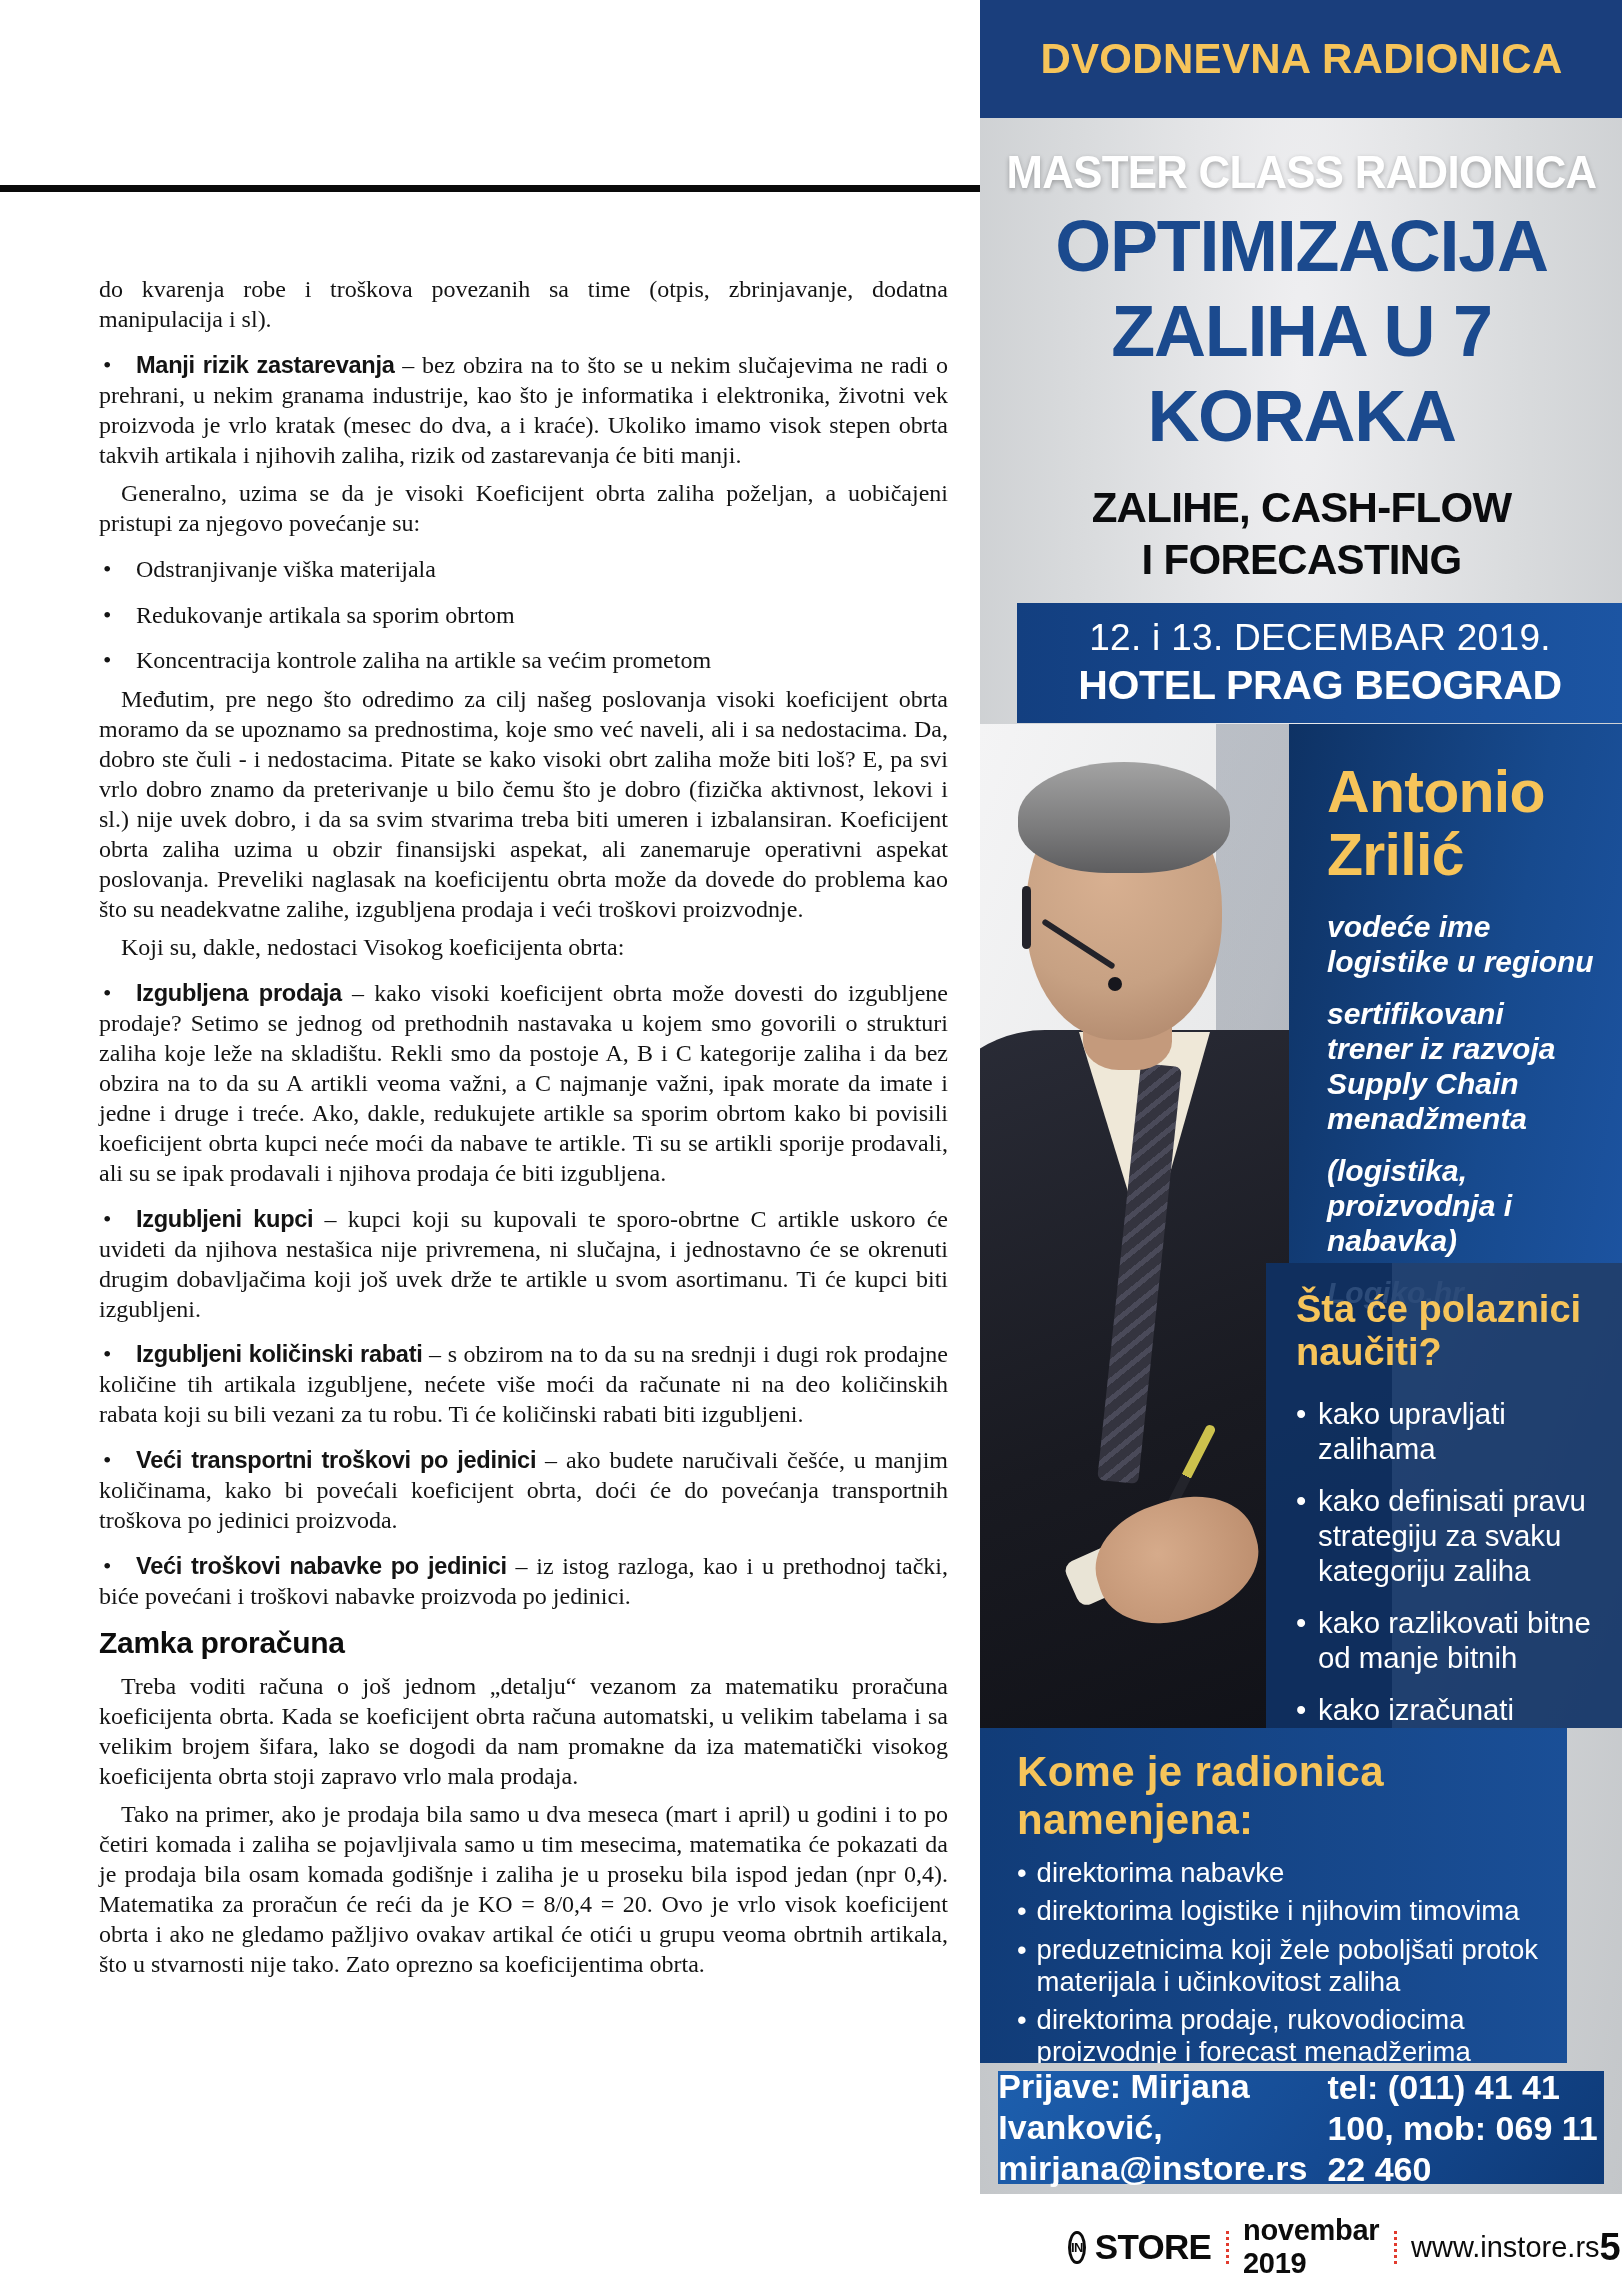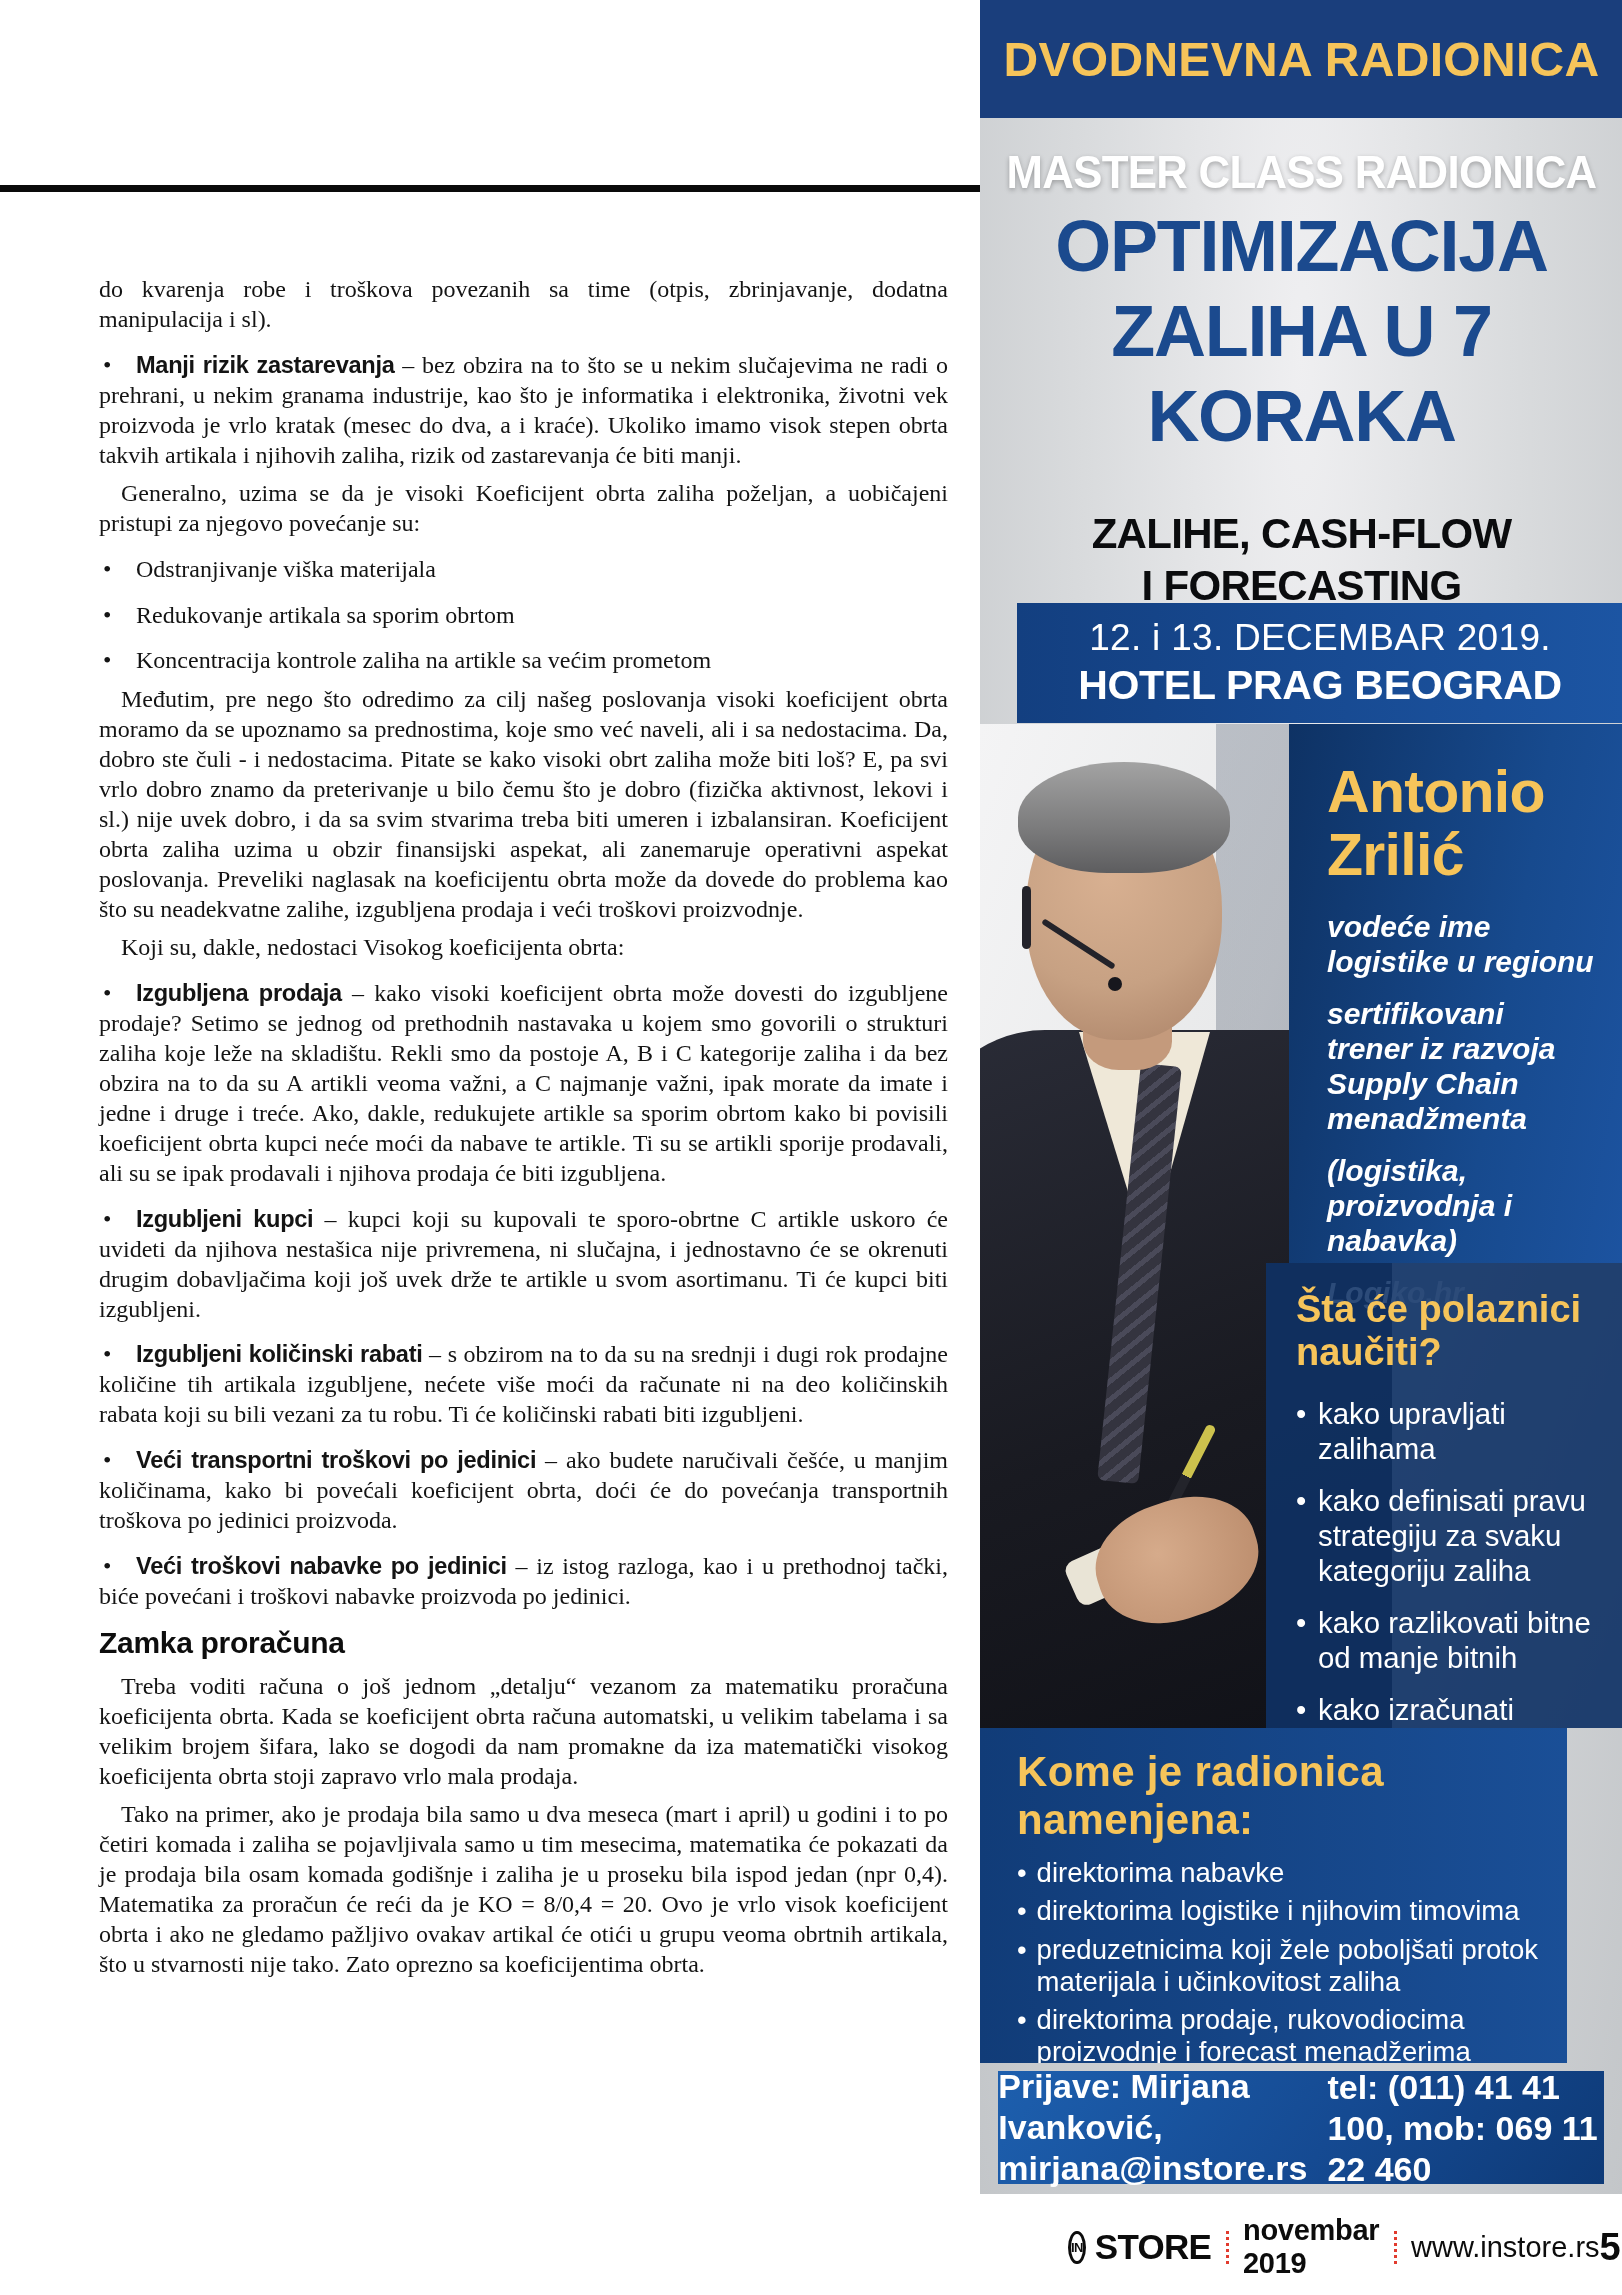--- a/index.html
+++ b/index.html
@@ -18,27 +18,27 @@
                   font-size:23.6px;letter-spacing:-0.3px;}
   .article h3{font-family:"Liberation Sans", sans-serif;font-weight:bold;font-size:30px;
               margin:17px 0 13px 0;letter-spacing:-0.3px;color:#0d0d0d;text-align:left;}
 
   
   .panel{position:absolute;left:980px;top:0;width:643px;height:2194px;
          background:radial-gradient(ellipse at 50% 16%, #efeff1 0%, #d9dbdd 48%, #c3c6c9 100%);
          font-family:"Liberation Sans", sans-serif;}
   .hdr-bar{position:absolute;left:0;top:0;width:100%;height:118px;background:#1a3e7c;
            display:flex;align-items:center;justify-content:center;}
-  .hdr-bar .t{color:#f6c45a;font-weight:bold;font-size:48px;letter-spacing:0.3px;}
+  .hdr-bar .t{color:#f6c45a;font-weight:bold;font-size:42px;letter-spacing:0.3px;}
   .kicker{position:absolute;left:0;top:145px;width:100%;text-align:center;color:#ffffff;
           font-weight:bold;font-size:46px;letter-spacing:-0.7px;transform:scaleX(0.95);
           text-shadow:0 2px 5.2px rgba(0,0,0,0.28);}
   .big-title{position:absolute;left:0;top:204px;width:100%;text-align:center;color:#1b4a8e;
              font-weight:bold;font-size:72px;line-height:85px;letter-spacing:-1.3px;}
-  .sub-title{position:absolute;left:0;top:508px;width:100%;text-align:center;color:#0b0c0e;
+  .sub-title{position:absolute;left:0;top:482px;width:100%;text-align:center;color:#0b0c0e;
              font-weight:bold;font-size:42px;line-height:52px;letter-spacing:-0.7px;}
   .date-bar{position:absolute;left:37px;top:603px;right:0;height:120px;
             background:linear-gradient(90deg,#133f80,#1c55a3);
             display:flex;flex-direction:column;align-items:center;justify-content:center;color:#fff;}
   .date-bar .d1{font-size:37px;font-weight:normal;letter-spacing:0.3px;}
   .date-bar .d2{font-size:41px;font-weight:bold;margin-top:3.9px;letter-spacing:-0.3px;}
 
   
   .speaker{position:absolute;left:0;top:724px;width:643px;height:1004px;overflow:hidden;}
   .photo{position:absolute;inset:0;}

